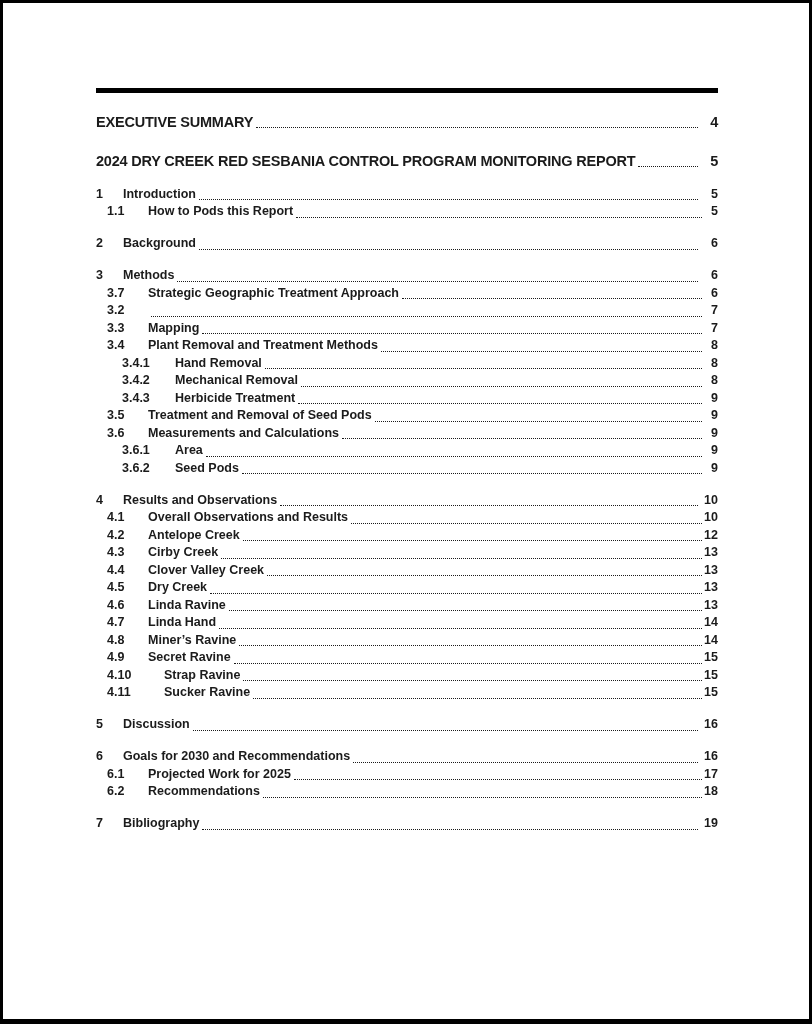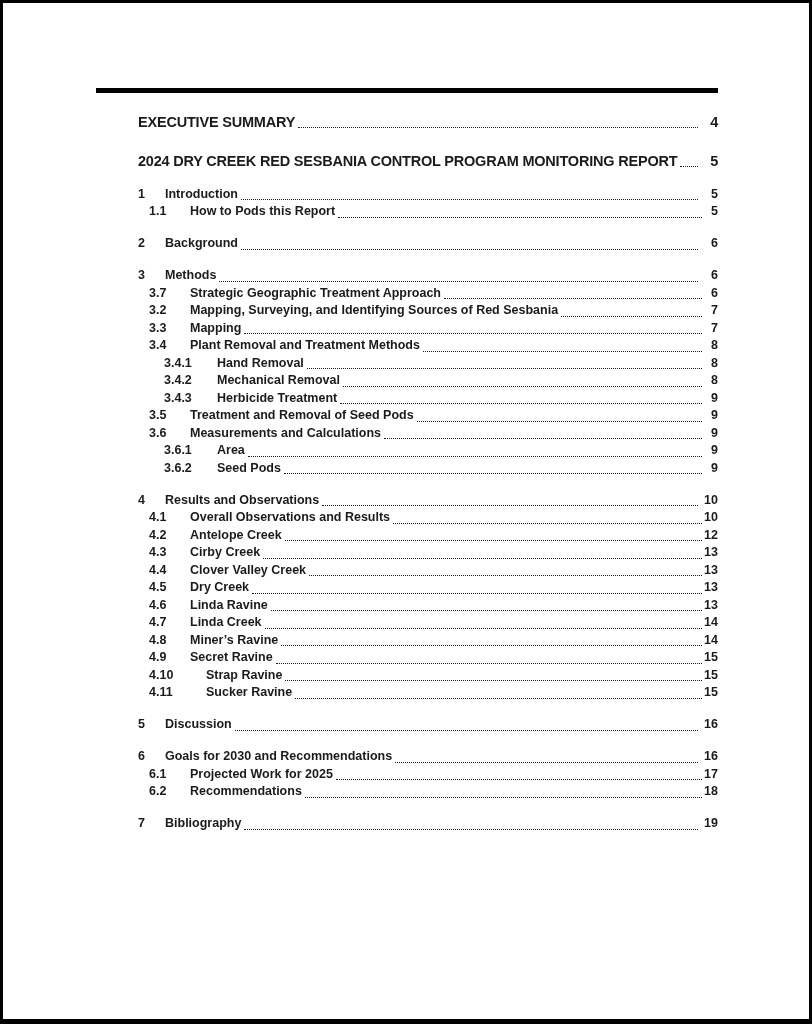--- a/index.html
+++ b/index.html
@@ -17,21 +17,21 @@
   }
   .content {
     margin-left: 93px;   
     margin-right: 91px;  
   }
   .rule {
     margin-top: 85px;    
     height: 5px;
     background: #000;
   }
-  .toc { margin-top: 0; margin-left: 42px; }
+  .toc { margin-top: 0; }
 
   .row {
     display: flex;
     align-items: baseline;
     line-height: 17.5px;
     font-size: 12.5px;
     white-space: nowrap;
   }
   .row.h1 {
     font-size: 14.5px;
@@ -119,21 +119,20 @@
           <span class="pgnum">6</span>
         </div>
         <div class="row l2">
           <span class="num">3.7</span>
           <span class="label">Strategic Geographic Treatment Approach</span>
           <span class="dots"></span>
           <span class="pgnum">6</span>
         </div>
         <div class="row l2">
           <span class="num">3.2</span>
-          <span class="label">Mapping, Surveying, and Identifying Sources of Red Sesbania</span>
           <span class="dots"></span>
           <span class="pgnum">7</span>
         </div>
         <div class="row l2">
           <span class="num">3.3</span>
           <span class="label">Mapping</span>
           <span class="dots"></span>
           <span class="pgnum">7</span>
         </div>
         <div class="row l2">
@@ -221,21 +220,21 @@
           <span class="pgnum">13</span>
         </div>
         <div class="row l2">
           <span class="num">4.6</span>
           <span class="label">Linda Ravine</span>
           <span class="dots"></span>
           <span class="pgnum">13</span>
         </div>
         <div class="row l2">
           <span class="num">4.7</span>
-          <span class="label">Linda Creek</span>
+          <span class="label">Linda Hand</span>
           <span class="dots"></span>
           <span class="pgnum">14</span>
         </div>
         <div class="row l2">
           <span class="num">4.8</span>
           <span class="label">Miner’s Ravine</span>
           <span class="dots"></span>
           <span class="pgnum">14</span>
         </div>
         <div class="row l2">

